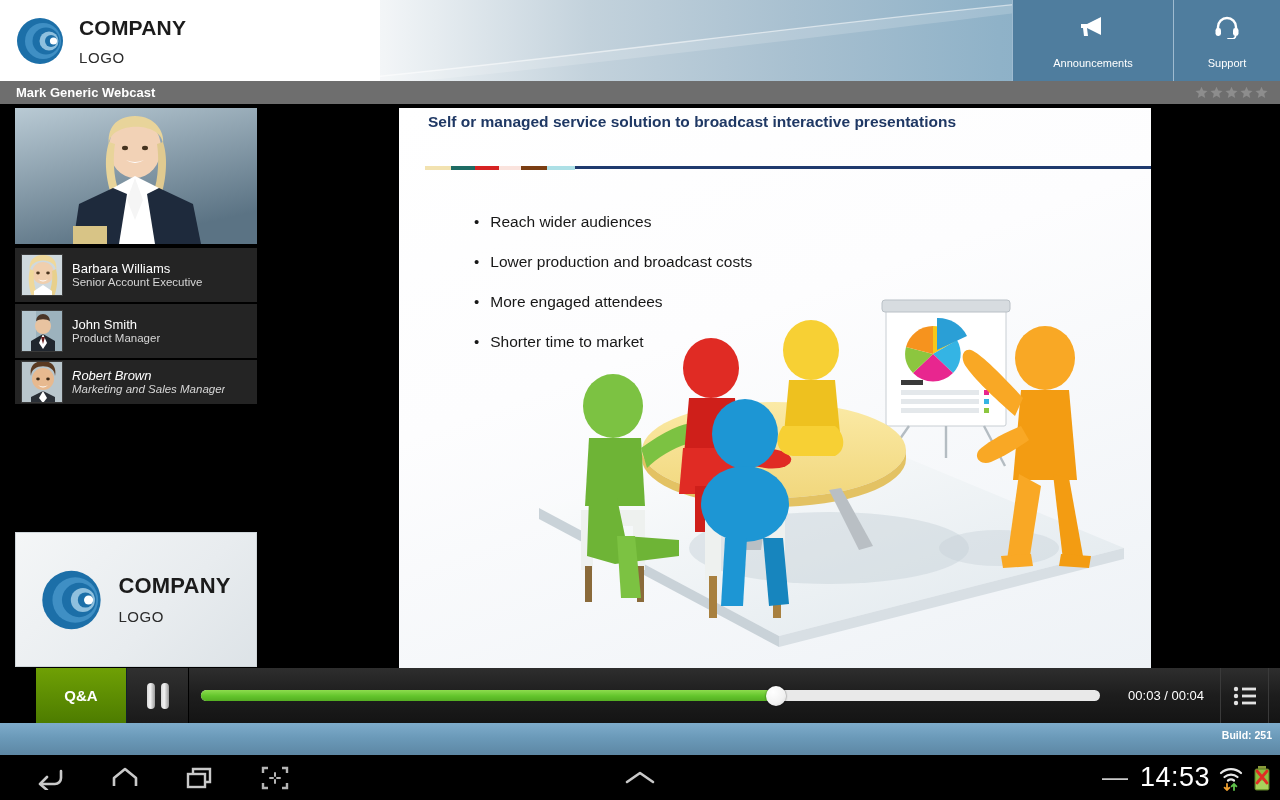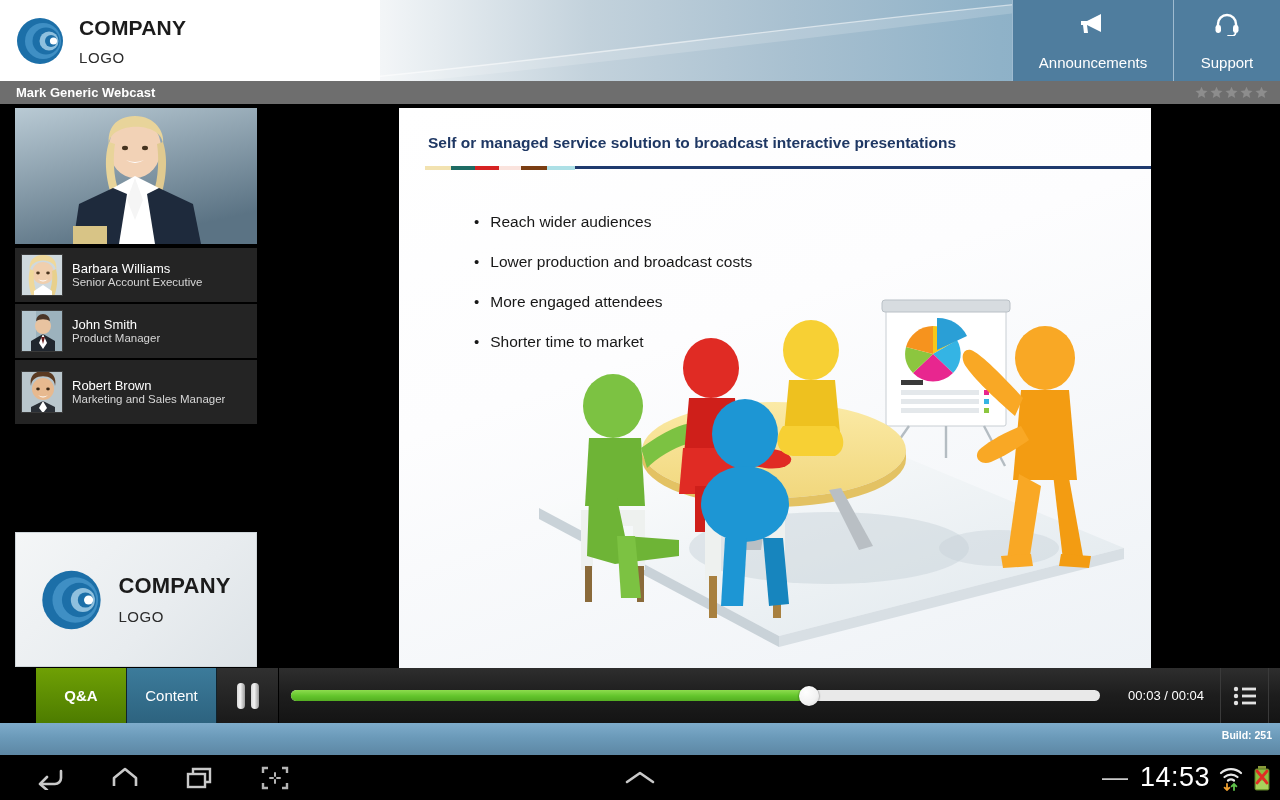--- a/index.html
+++ b/index.html
@@ -49,21 +49,21 @@
     width: 161px; height: 81px;
     background: #4f7d9e;
     border-left: 1px solid #9fbbd0;
     display: flex; flex-direction: column;
     align-items: center; justify-content: center;
     color: #ffffff; cursor: pointer;
   }
   .nav-btn.narrow { width: 107px; }
   .nav-btn .nb-icon { height: 26px; display: flex; align-items: flex-end; }
   .nav-btn .nb-label {
-    font-size: 15px; margin-top: 18px; white-space: nowrap;
+    font-size: 11px; margin-top: 18px; white-space: nowrap;
   }
 
   
   .title-bar {
     position: absolute; left: 0; top: 81px; width: 1280px; height: 23px;
     background: #6e6e6e;
     display: flex; align-items: center; justify-content: space-between;
     padding: 0 6px 0 16px;
   }
   .title-bar .wt {
@@ -84,21 +84,21 @@
     overflow: hidden;
   }
   .presenter-svg { position: absolute; left: 0; top: 0; }
 
   .speaker-list { position: absolute; left: 15px; top: 144px; width: 242px; }
   .speaker {
     display: flex; align-items: center;
     background: #242424; height: 54px; margin-bottom: 2px;
     padding: 0 6px; cursor: pointer;
   }
-  .speaker.tall { height: 64px; align-items: center; }
+  .speaker.tall { height: 44px; align-items: center; font-style: italic; }
   .spk-thumb {
     width: 42px; height: 42px; flex: 0 0 42px; overflow: hidden;
     background: #8aa0ae; border: 1px solid #3a3a3a;
   }
   .spk-meta { margin-left: 9px; line-height: 1.18; overflow: hidden; }
   .spk-name { color: #ffffff; font-size: 13px; }
   .spk-role { color: #d6d6d6; font-size: 11.5px; }
 
   .sponsor-pane {
     position: absolute; left: 15px; top: 428px; width: 242px; height: 135px;
@@ -111,21 +111,21 @@
   .sponsor-inner .logo-text .l1 { font-size: 22px; }
   .sponsor-inner .logo-text .l2 { font-size: 15px; }
 
   
   .slide {
     position: absolute; left: 399px; top: 4px; width: 752px; height: 560px;
     background: linear-gradient(160deg, #ffffff 0%, #fdfdfe 40%, #eef2f6 100%);
     overflow: hidden;
   }
   .slide-title {
-    position: absolute; left: 29px; top: 25px; right: 24px;
+    position: absolute; left: 29px; top: 4px; right: 24px;
     font-size: 15.5px; font-weight: bold; color: #1f3864;
     line-height: 1.25;
   }
   .rule-wrap {
     position: absolute; left: 26px; top: 57px; right: 0; height: 5px;
     display: flex; align-items: center;
   }
   .rule-seg { height: 4px; }
   .rule-line { flex: 1 1 auto; height: 3px; background: #1f3a6e; }
 
@@ -529,21 +529,20 @@
           <path d="M524,176 L534,262 L554,258 L540,180 Z" fill="#f39c12"></path>
           <path d="M472,258 L474,270 L504,268 L502,256 Z" fill="#f9a825"></path>
           <path d="M532,256 L530,268 L560,270 L562,258 Z" fill="#f39c12"></path>
         </g>
       </svg>
     </div>
   </div>
 
   <div class="player">
     <div class="ptab active">Q&amp;A</div>
-    <div class="ptab w2">Content</div>
 
     <div class="pause-btn">
       <span class="pause-bar"></span>
       <span class="pause-bar"></span>
     </div>
 
     <div class="scrub-wrap">
       <div class="scrub">
         <div class="scrub-fill" id="scrubFill" style="width: 64%;"></div>
         <div class="scrub-thumb" id="scrubThumb" style="left: 64%;"></div>

